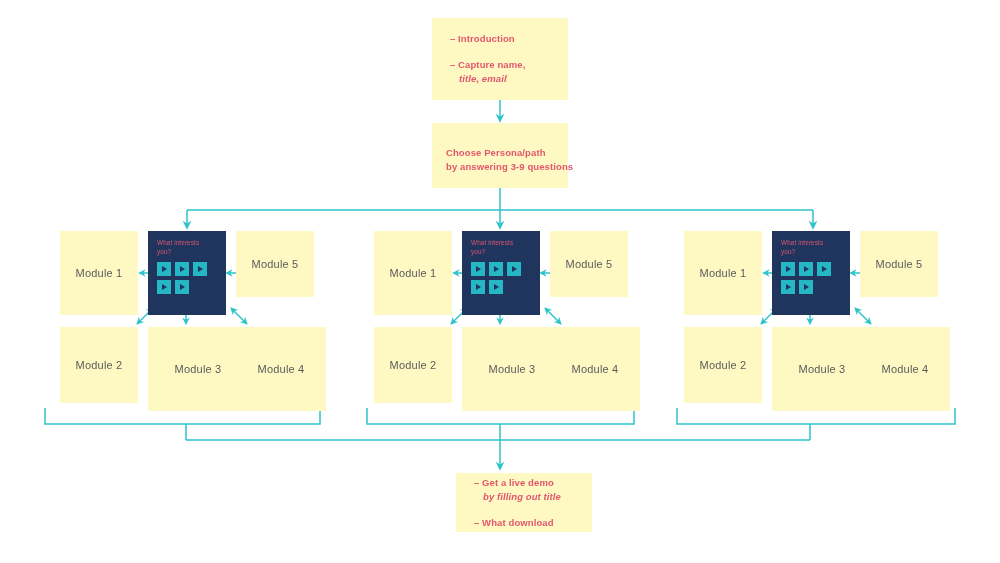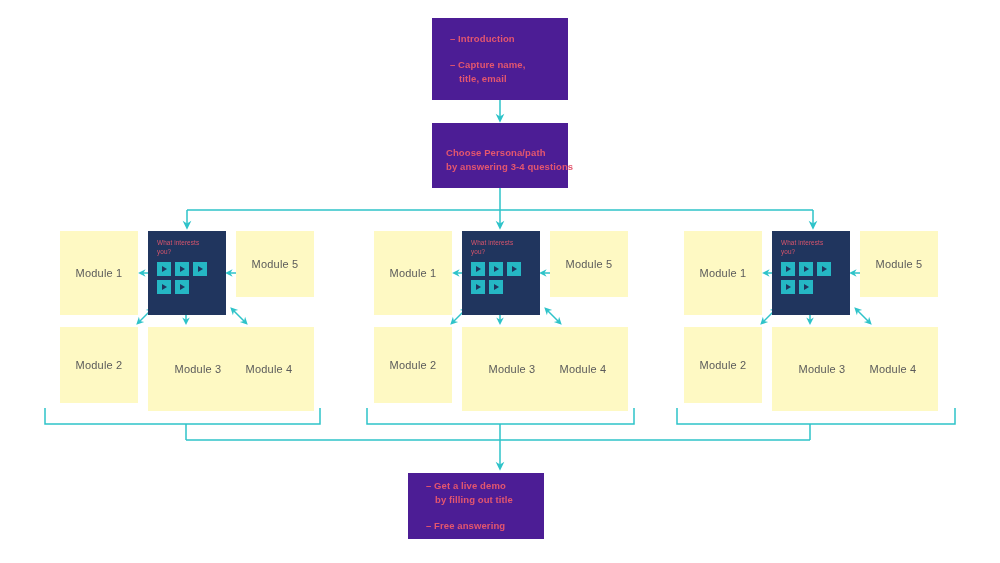--- a/index.html
+++ b/index.html
@@ -9,62 +9,62 @@
     font-family: "Liberation Sans", sans-serif;
     overflow: hidden;
   }
   #canvas { position: relative; width: 1000px; height: 563px; }
 
   svg.wires { position: absolute; left: 0; top: 0; width: 1000px; height: 563px; pointer-events: none; }
 
   
   .navy-box {
     position: absolute;
-    background: #4c1d95;
+    background: #fef9c3;
     display: flex;
     flex-direction: column;
     justify-content: center;
   }
   .navy-box .lines { padding-left: 18px; }
   .navy-box .ln {
     color: #e4566e;
     font-size: 9.5px;
     font-weight: bold;
     line-height: 14px;
     white-space: pre;
     letter-spacing: .1px;
   }
-  .navy-box .ln.indent { padding-left: 9px; }
+  .navy-box .ln.indent { padding-left: 9px; font-style: italic; }
   .navy-box .ln.gap { margin-top: 12px; }
 
   #box-intro    { left: 432px; top: 18px;  width: 136px; height: 82px; }
   #box-persona  { left: 432px; top: 123px; width: 136px; height: 65px; }
   #box-persona .lines { padding-left: 14px; margin-top: 8px; }
-  #box-cta      { left: 408px; top: 473px; width: 136px; height: 66px; }
+  #box-cta      { left: 456px; top: 473px; width: 136px; height: 59px; }
   #box-cta .lines { padding-left: 18px; }
 
   
   .group { position: absolute; top: 231px; width: 254px; height: 176px; }
   #group-1 { left: 60px; }
   #group-2 { left: 374px; }
   #group-3 { left: 684px; }
 
   .mod {
     position: absolute;
     background: #fef9c3;
     display: flex; align-items: center; justify-content: center;
     color: #5b5b5b;
     font-size: 11px;
     letter-spacing: .2px;
   }
   .mod.m1 { left: 0px;   top: 0px;  width: 78px; height: 84px; }
   .mod.m5 { left: 176px; top: 0px;  width: 78px; height: 66px; }
   .mod.m2 { left: 0px;   top: 96px; width: 78px; height: 76px; }
   .mod.m3 { left: 88px;  top: 96px; width: 100px; height: 84px; }
-  .mod.m4 { left: 164px; top: 96px; width: 90px; height: 84px; }
+  .mod.m4 { left: 176px; top: 96px; width: 90px; height: 84px; }
 
   .interest {
     position: absolute;
     left: 88px; top: 0px; width: 78px; height: 84px;
     background: #20355e;
     padding: 8px 0 0 9px;
   }
   .interest .q {
     color: #d9556d;
     font-size: 6.4px;
@@ -153,21 +153,21 @@
     <div class="lines">
       <div class="ln">– Introduction</div>
       <div class="ln gap">– Capture name,</div>
       <div class="ln indent">title, email</div>
     </div>
   </div>
 
   <div class="navy-box" id="box-persona">
     <div class="lines">
       <div class="ln">Choose Persona/path</div>
-      <div class="ln">by answering 3-4 questions</div>
+      <div class="ln">by answering 3-9 questions</div>
     </div>
   </div>
 
   <div class="group" id="group-1">
     <div class="mod m1">Module 1</div>
     <div class="mod m5">Module 5</div>
     <div class="mod m2">Module 2</div>
     <div class="mod m3">Module 3</div>
     <div class="mod m4">Module 4</div>
     <div class="interest">
@@ -245,17 +245,17 @@
             <i></i>
           </div>
       </div>
     </div>
   </div>
 
   <div class="navy-box" id="box-cta">
     <div class="lines">
       <div class="ln">– Get a live demo</div>
       <div class="ln indent">by filling out title</div>
-      <div class="ln gap">– Free answering</div>
+      <div class="ln gap">– What download</div>
     </div>
   </div>
 
 </div>
 
 </body></html>

